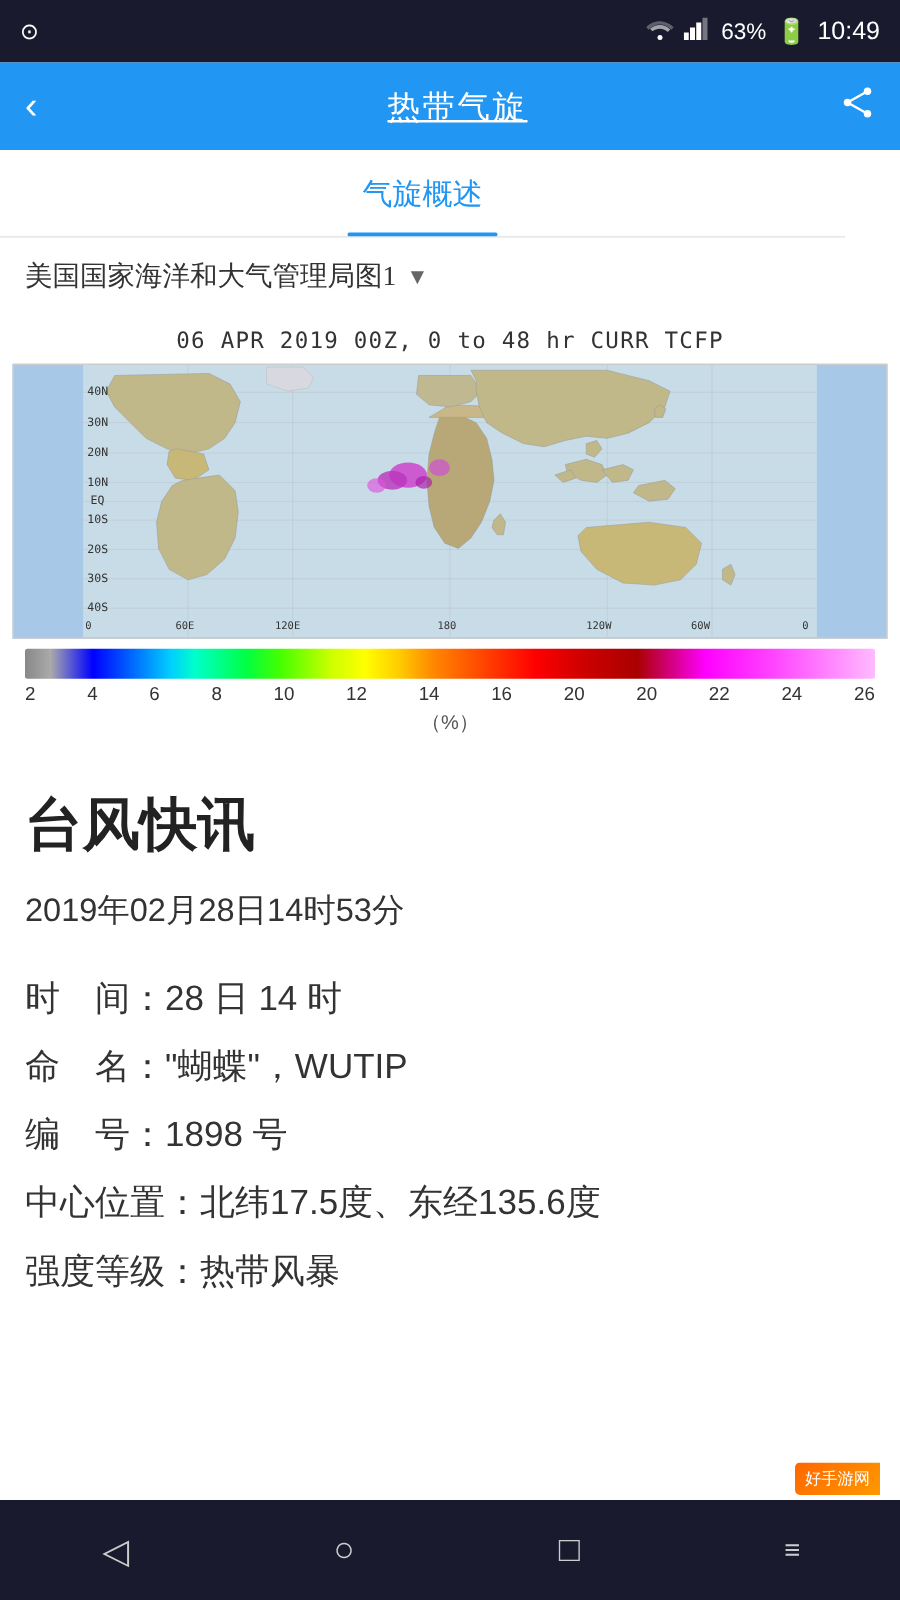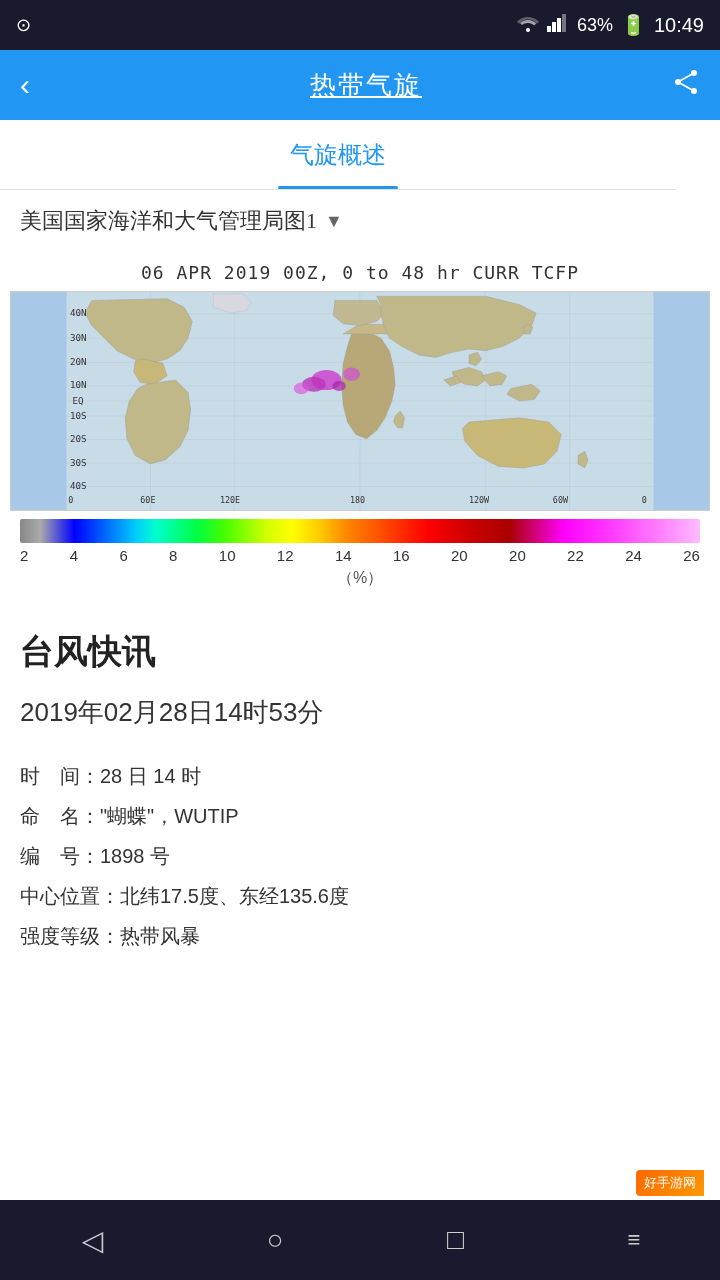--- a/index.html
+++ b/index.html
@@ -180,32 +180,32 @@
       font-size: 16px;
       color: #555;
       margin-top: 4px;
     }
 
     
     .news-section {
       padding: 20px 20px 10px 20px;
     }
     .news-title {
-      font-size: 34px;
+      font-size: 46px;
       font-weight: bold;
       color: #222;
       margin-bottom: 20px;
     }
     .news-date {
       font-size: 26px;
       color: #333;
       margin-bottom: 28px;
     }
     .news-item {
-      font-size: 20px;
+      font-size: 28px;
       color: #333;
       line-height: 1.8;
       margin-bottom: 4px;
     }
 
     
     .bottom-nav {
       position: fixed;
       bottom: 0;
       width: 720px;

